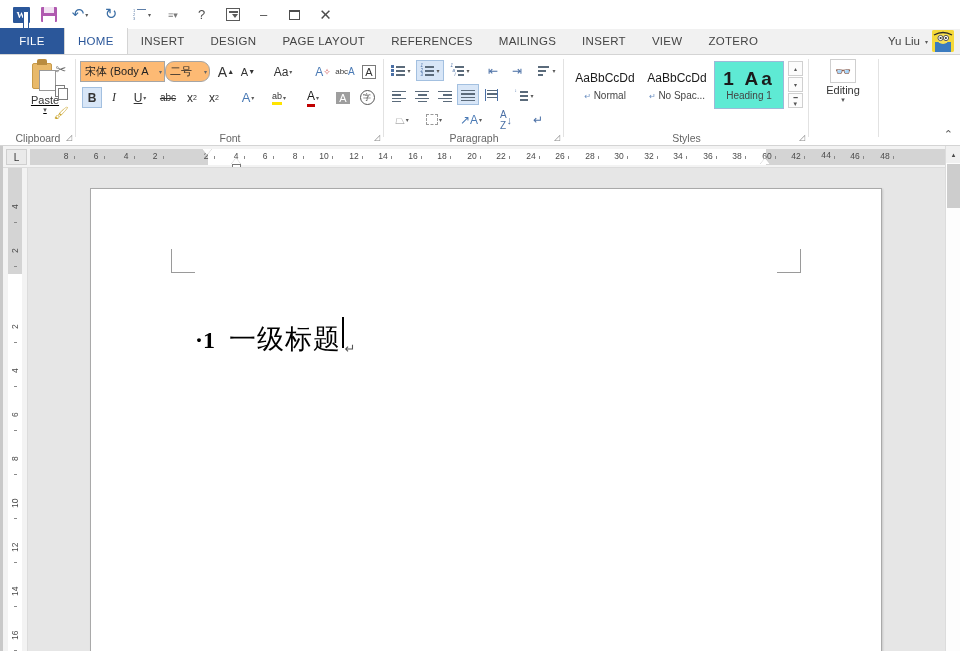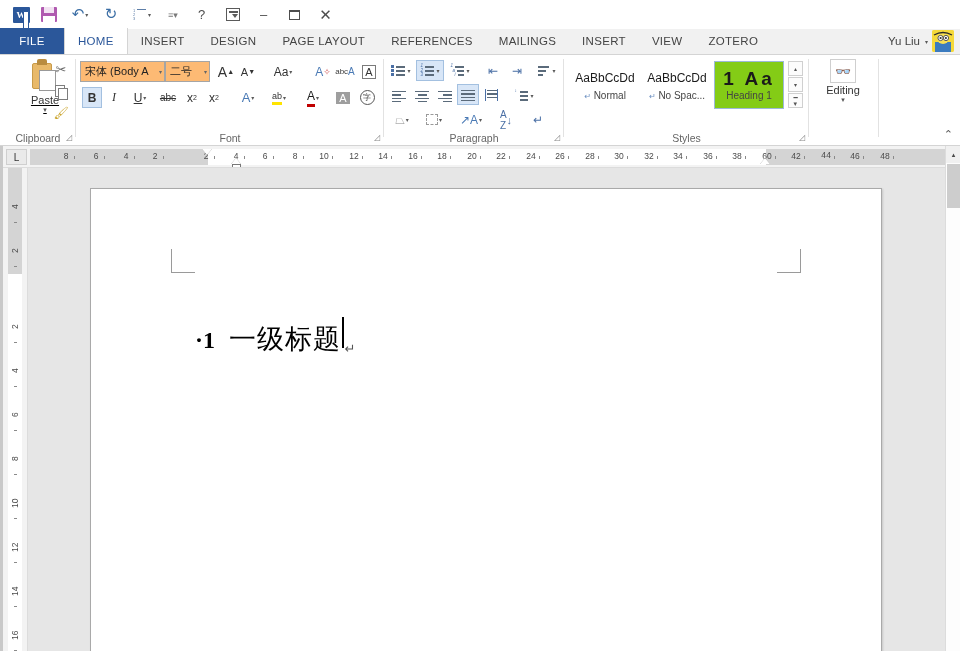--- a/index.html
+++ b/index.html
@@ -143,21 +143,21 @@
   .licon .nm { position: absolute; font-size: 4.5px; color: #4a6fa5; line-height: 1; font-family: "Liberation Sans", sans-serif;}
   .aicon { width: 15px; height: 12px; position: relative; }
   .aicon .ln { position: absolute; height: 1.5px; background: #5b6b7b; left: 0; }
 
   
   .style-box {
     position: absolute; width: 70px; height: 48px; top: 6px;
     display: flex; flex-direction: column; align-items: center; justify-content: center;
     background: #fff;
   }
-  .style-box.active { border: 1px solid #9db9d8; background: #84cc16; }
+  .style-box.active { border: 1px solid #9db9d8; background: #5eead4; }
   .style-prev { font-size: 12px; color: #1a1a1a; line-height: 17px; }
   .style-prev.h1 { font-weight: bold; font-size: 19px; letter-spacing: 3px; }
   .style-name { font-size: 10px; color: #444; margin-top: 3px; white-space: nowrap; }
   .pilcrow { font-size: 8px; color: #6b8fc0; }
   .gal-scroll {
     position: absolute; width: 15px; height: 15px; border: 1px solid #d0d0d0; background: #fcfcfc;
     display: flex; align-items: center; justify-content: center; font-size: 6px; color: #555;
   }
 
   
@@ -338,21 +338,21 @@
       <div class="grp-label">Clipboard</div>
       <div class="dlg-launch" style="right:2px;">◿</div>
       <div class="grp-div" style="right:0;"></div>
     </div>
 
     <div class="grp" style="left:76px; width:308px;">
       <div class="fontbox" style="left:4px; top:6px; width:85px;">
         <span class="cv">宋体 (Body A</span>
         <span class="dd">▾</span>
       </div>
-      <div class="fontbox" style="left:89px; top:6px; width:45px;">
+      <div class="fontbox" style="left:89px; top:6px; width:45px;border-radius:9px;">
         <span class="cv">二号</span>
         <span class="dd">▾</span>
       </div>
       <div class="rbtn" style="left:140px; top:6px; width:20px;">
         <span style="font-size:14px;">A</span>
           <span class="sup">▲</span>
       </div>
       <div class="rbtn" style="left:162px; top:6px; width:20px;">
         <span style="font-size:11px;">A</span>
           <span class="sup">▼</span>

